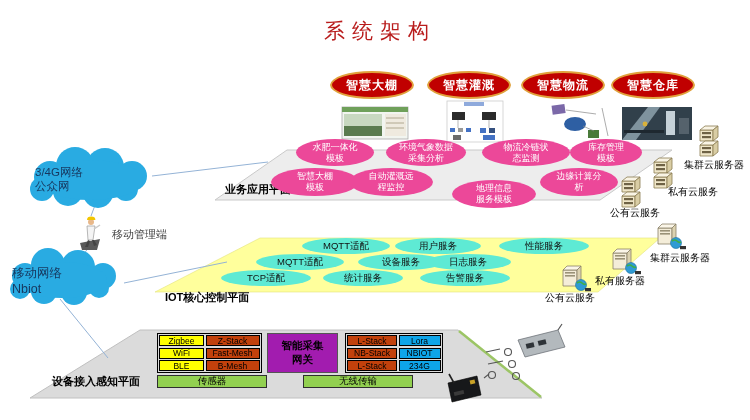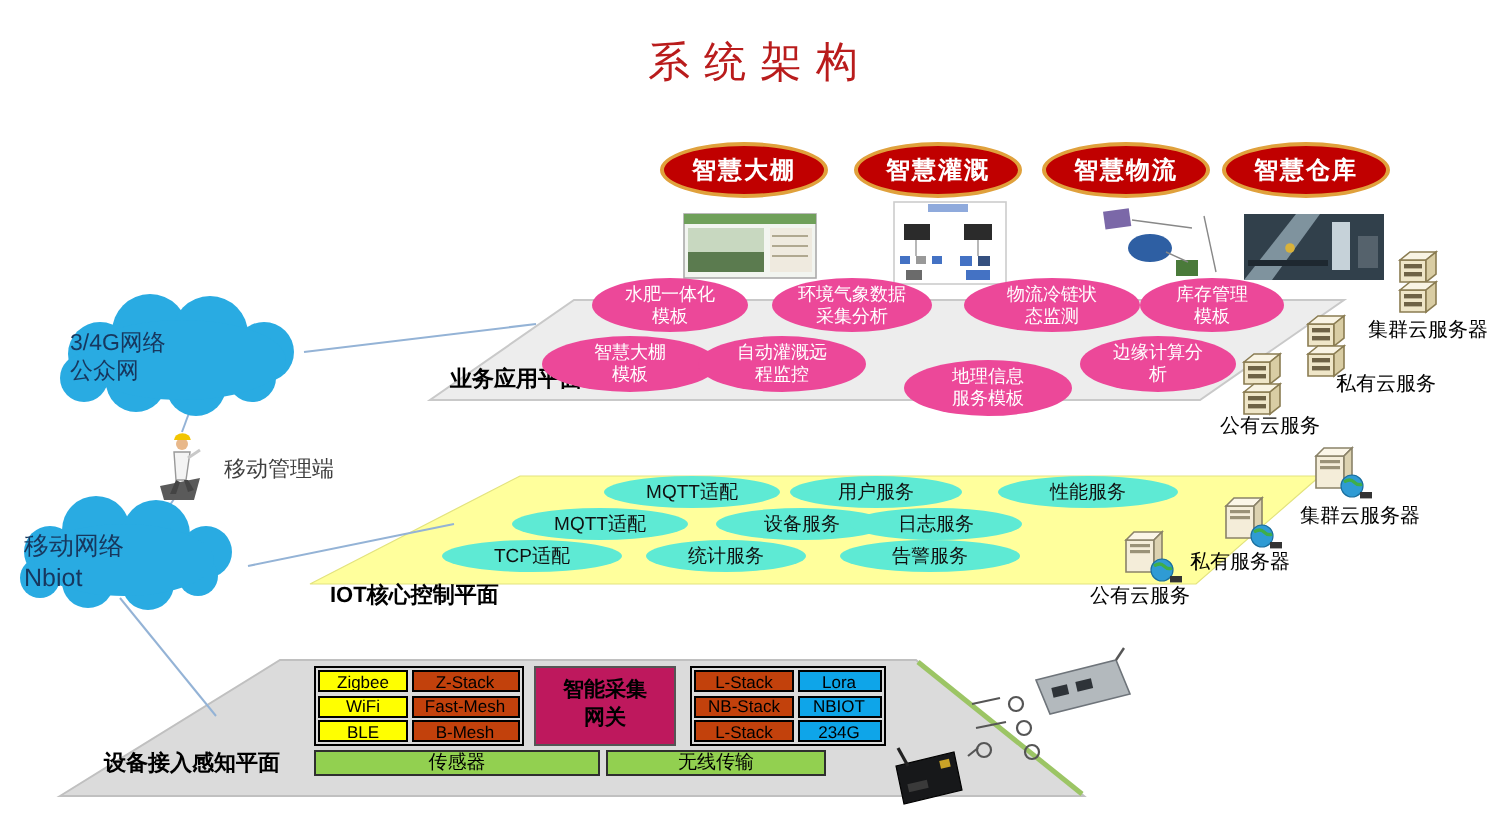--- a/index.html
+++ b/index.html
@@ -15,21 +15,21 @@
   .layer-label{position:absolute;font-weight:bold;font-size:11px;color:#000;white-space:nowrap}
   .cloud-text{position:absolute;text-align:left;font-weight:normal;font-size:11.5px;line-height:1.25;
               color:#17375E;white-space:pre-line}
   .srv-label{position:absolute;font-size:10px;color:#000;white-space:nowrap}
   .grid-table{position:absolute;display:grid;gap:1.5px;padding:1px;border:1px solid #000}
   .cell{display:flex;align-items:center;justify-content:center;font-size:8.5px;color:#000;
         border:1.5px solid #000;box-sizing:border-box}
   .cell-y{background:#FFFF00}
   .cell-r{background:#c2410c}
   .cell-b{background:#0ea5e9}
-  .gateway{position:absolute;background:#be185d;border:1.5px solid #555;display:flex;align-items:center;
+  .gateway{position:absolute;background:#a21caf;border:1.5px solid #555;display:flex;align-items:center;
            justify-content:center;text-align:center;font-size:10.5px;font-weight:bold;color:#000;
            white-space:pre-line;line-height:1.3;box-sizing:border-box}
   .bar{position:absolute;background:#92D050;border:1px solid #2f2f2f;display:flex;align-items:center;
        justify-content:center;font-size:9.5px;color:#000;box-sizing:border-box}
   .term-label{position:absolute;font-size:11px;color:#3f3f3f;white-space:nowrap}
   svg{position:absolute;left:0;top:0}
 </style>
 </head>
 <body>
 
@@ -245,14 +245,14 @@
 
 <div class="grid-table" style="left:345px;top:333px;grid-template-columns:50px 42px;grid-auto-rows:11px">
   <div class="cell cell-r">L-Stack</div>
   <div class="cell cell-b">Lora</div>
   <div class="cell cell-r">NB-Stack</div>
   <div class="cell cell-b">NBIOT</div>
   <div class="cell cell-r">L-Stack</div>
   <div class="cell cell-b">234G</div>
 </div>
 
-<div class="bar" style="left:157px;top:375px;width:143px;height:13px">传感器</div>
+<div class="bar" style="left:157px;top:375px;width:110px;height:13px">传感器</div>
 <div class="bar" style="left:303px;top:375px;width:110px;height:13px">无线传输</div>
 
 </body></html>

